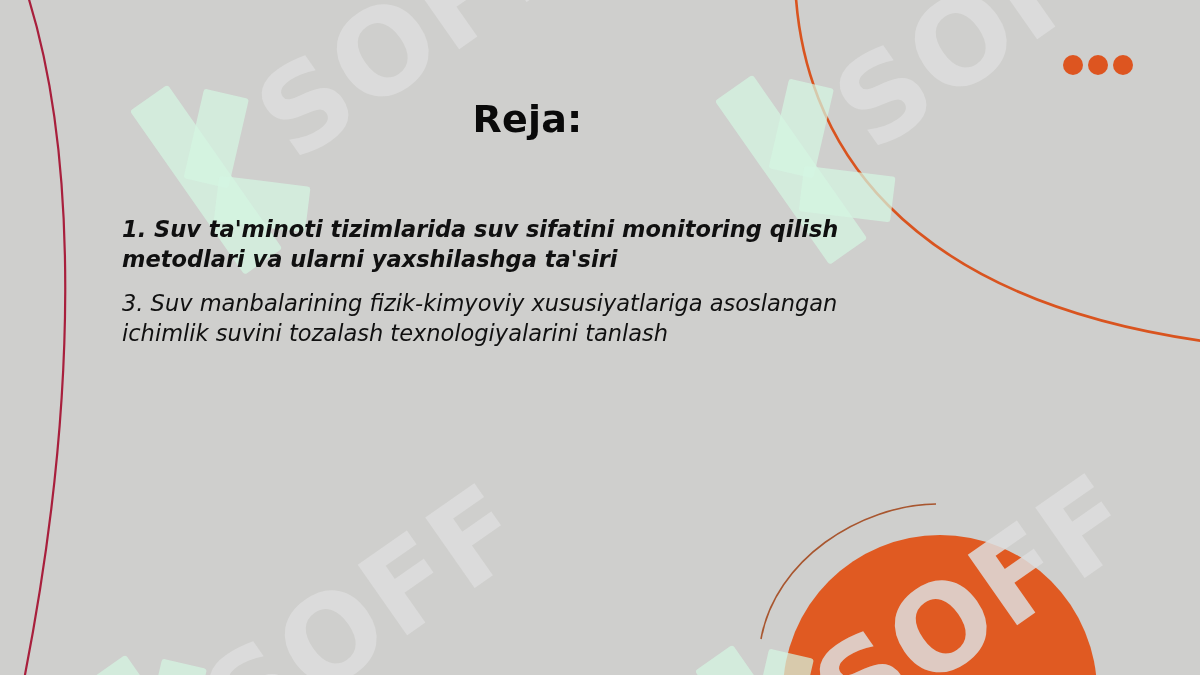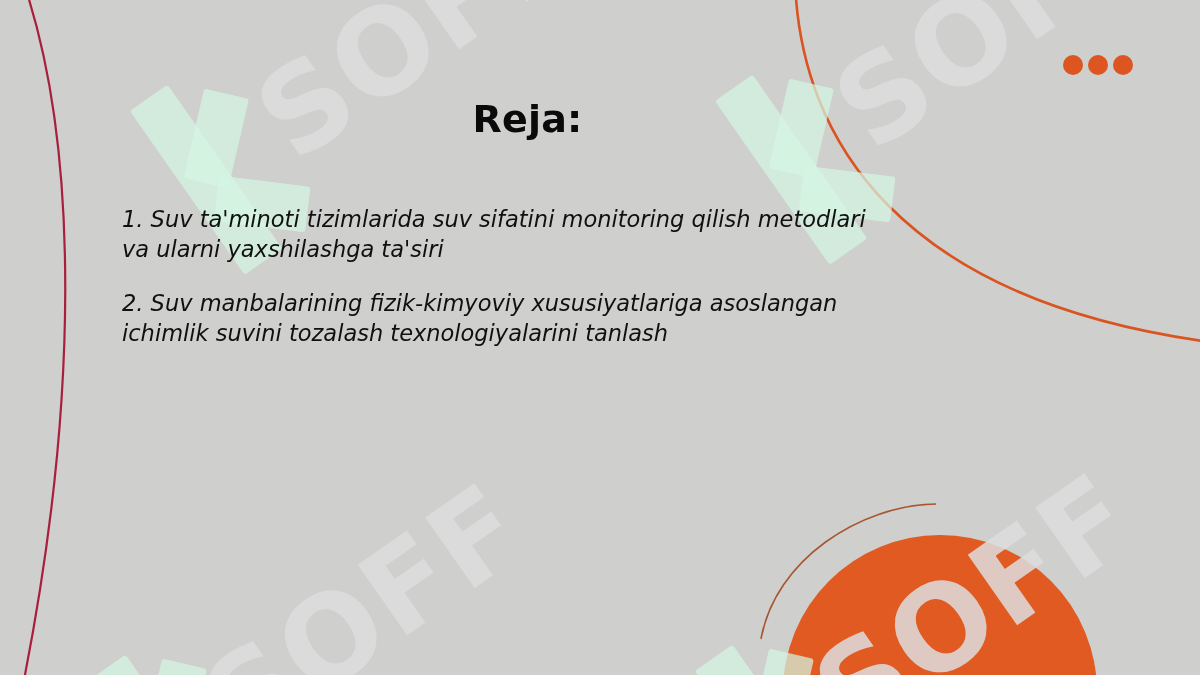--- a/index.html
+++ b/index.html
@@ -80,21 +80,21 @@
   .body-item {
     position: absolute;
     left: 122px;
     width: 760px;
     font-size: 22.5px;
     font-style: italic;
     line-height: 30px;
     color: #101010;
     white-space: pre-line;
   }
-  #body-item-0 { top: 204px; }
+  #body-item-0 { top: 214px; font-weight: bold; }
   #body-item-1 { top: 288px; }
   #body-item-2 { top: 362px; }
 </style>
 </head>
 <body>
 
 <div id="slide">
 
   <svg id="deco-svg" viewBox="0 0 1200 675" xmlns="http://www.w3.org/2000/svg">
 
@@ -138,16 +138,16 @@
   <svg class="deco" style="left:1062px; top:52px; width:72px; height:26px;" viewBox="0 0 72 26" xmlns="http://www.w3.org/2000/svg">
     <circle cx="11" cy="13" r="10" fill="#dd5520"></circle>
     <circle cx="36" cy="13" r="10" fill="#dd5520"></circle>
     <circle cx="61" cy="13" r="10" fill="#dd5520"></circle>
   </svg>
 
   <div id="content">
     <div id="slide-title">Reja:</div>
 
     <div class="body-item" id="body-item-0">1. Suv ta'minoti tizimlarida suv sifatini monitoring qilish metodlari va ularni yaxshilashga ta'siri</div>
-    <div class="body-item" id="body-item-1">2. Suv manbalarining fizik-kimyoviy xususiyatlariga asoslangan ichimlik suvini tozalash texnologiyalarini tanlash</div>
+    <div class="body-item" id="body-item-1">3. Suv manbalarining fizik-kimyoviy xususiyatlariga asoslangan ichimlik suvini tozalash texnologiyalarini tanlash</div>
   </div>
 
 </div>
 
 </body></html>

